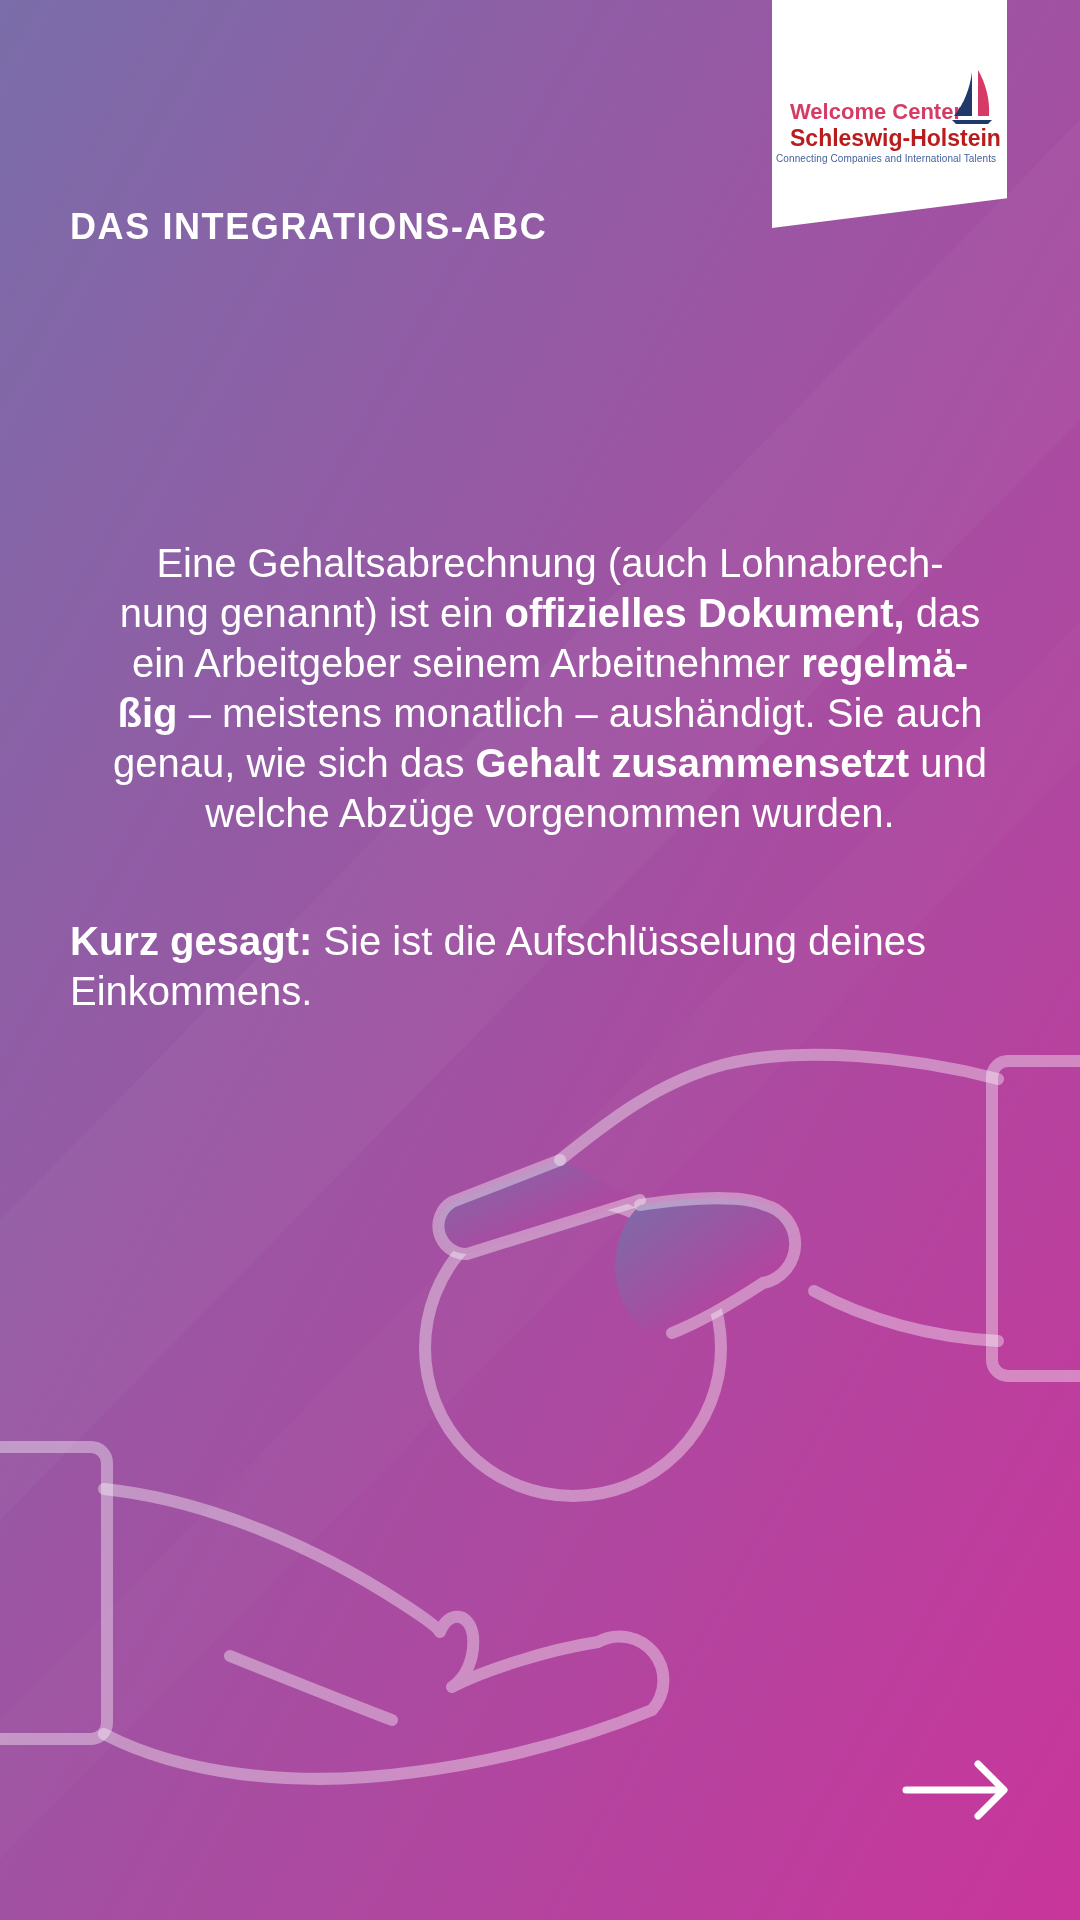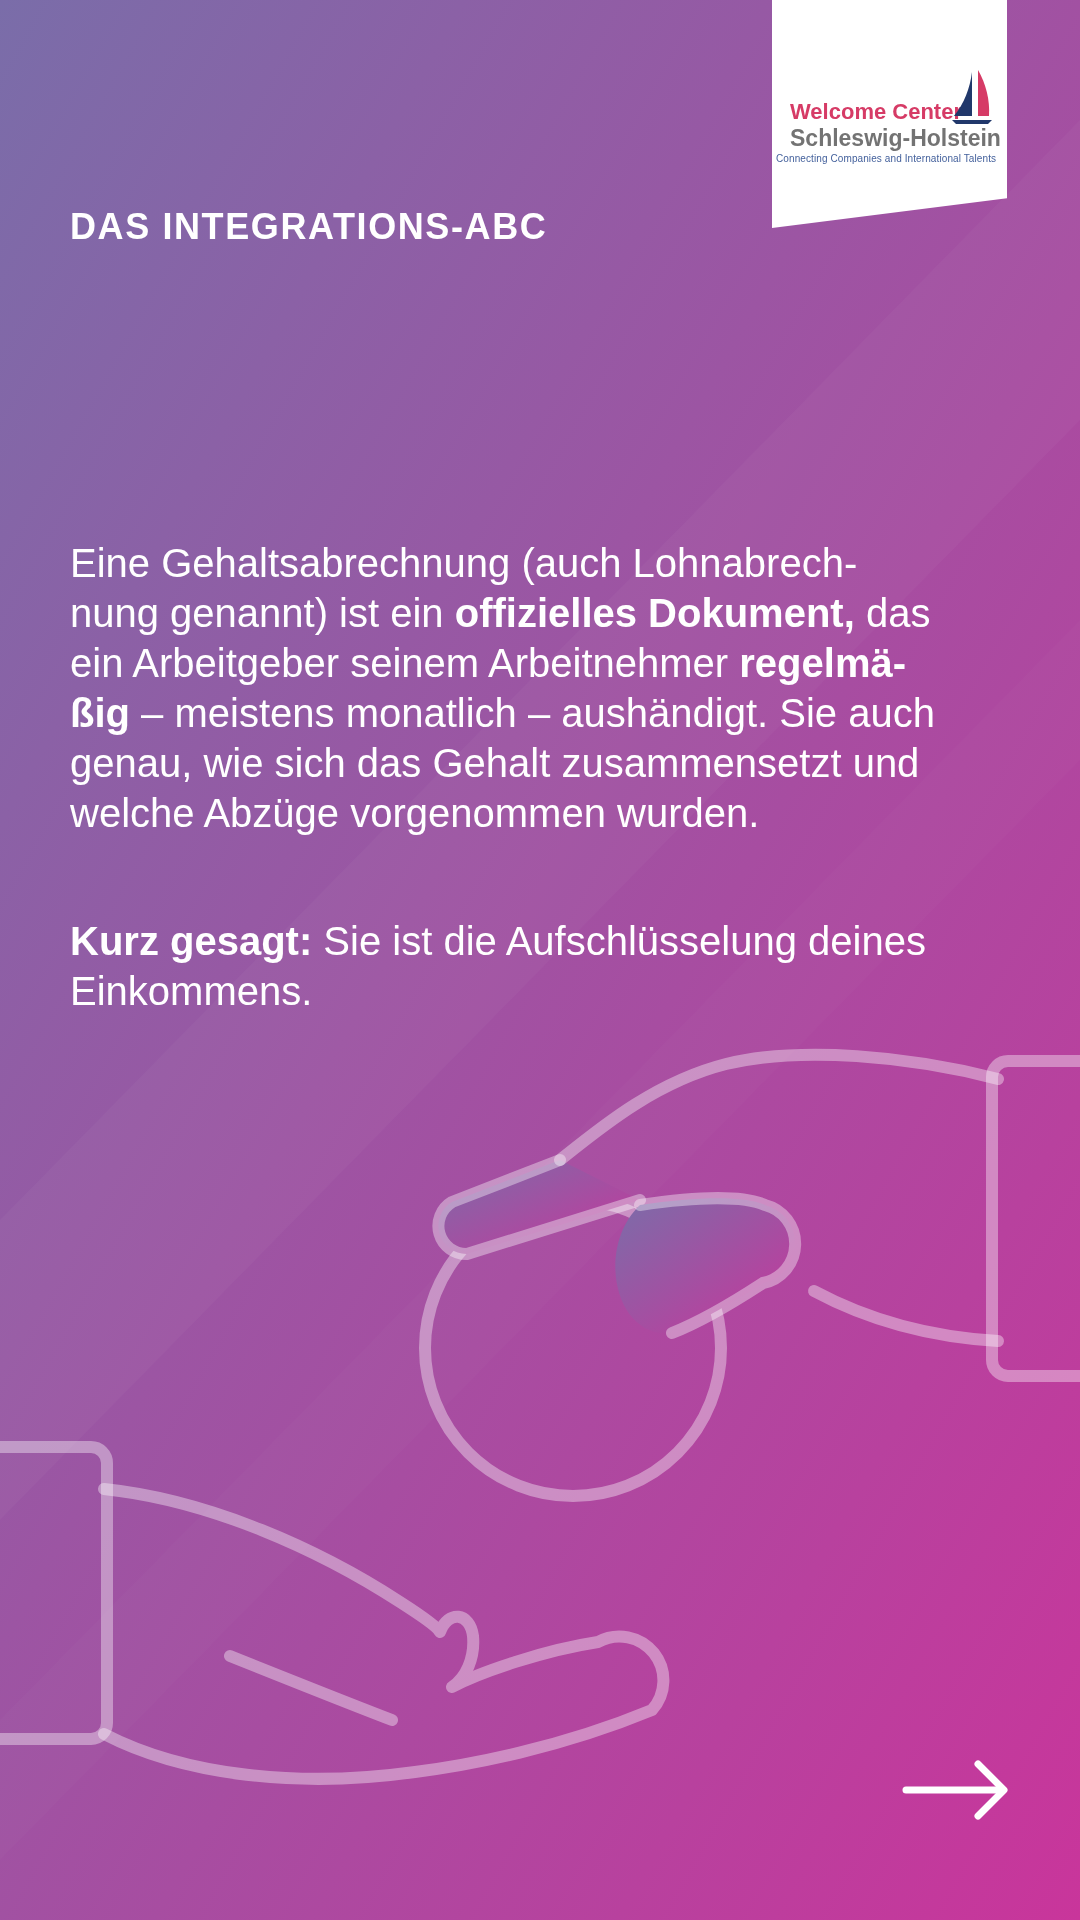--- a/index.html
+++ b/index.html
@@ -76,37 +76,37 @@
 
         <path d="M 230 1656 C 285 1678 345 1702 392 1720"></path>
 
         <rect x="-60" y="1447" width="167" height="292" rx="16"></rect>
       </g>
     </g>
   </svg>
 
   <div class="logo-box">
     <div class="logo-line1" style="color:#D63B66;">Welcome Center</div>
-    <div class="logo-line2" style="color:#737373;">Schleswig-Holstein</div>
+    <div class="logo-line2" style="color:#b91c1c;">Schleswig-Holstein</div>
     <div class="logo-tagline" style="color:#44619C;">Connecting Companies and International Talents</div>
     <svg class="logo-sails" width="42" height="56" viewBox="0 0 42 56" aria-hidden="true">
       <path d="M 20 2 C 18 18 12 34 2 46 L 20 46 Z" fill="#21386B"></path>
       <path d="M 26 0 C 34 14 38 30 37 46 L 26 46 Z" fill="#D63B66"></path>
       <path d="M 0 50 L 40 50 L 36 54 L 4 54 Z" fill="#21386B"></path>
     </svg>
   </div>
 
   <div class="eyebrow">DAS INTEGRATIONS-ABC</div>
 
 
-  <p class="body-text para1" style="margin:0;"><span>Eine Gehaltsabrechnung (auch Lohnabrech-
+  <p class="body-text para1" style="margin:0;text-align:center;"><span>Eine Gehaltsabrechnung (auch Lohnabrech-
 nung genannt) ist ein </span><span style="font-weight: 700;">offizielles Dokument,</span><span> das
 ein Arbeitgeber seinem Arbeitnehmer </span><span style="font-weight: 700;">regelmä-
 ßig</span><span> – meistens monatlich – aushändigt. Sie auch
-genau, wie sich das </span><span style="font-weight: 400;">Gehalt zusammensetzt</span><span> und
+genau, wie sich das </span><span style="font-weight: 700;">Gehalt zusammensetzt</span><span> und
 welche Abzüge vorgenommen wurden.</span></p>
   <p class="body-text para2" style="margin:0;"><span style="font-weight: 700; margin-top: 16px;">Kurz gesagt:</span><span> Sie ist die Aufschlüsselung deines
 Einkommens.</span></p>
 
   <svg class="next-arrow" width="130" height="84" viewBox="0 0 130 84">
     <g stroke="#ffffff" stroke-width="7" fill="none" stroke-linecap="round" stroke-linejoin="round">
       <path d="M 16 42 H 112"></path>
       <path d="M 88 16 L 114 42 L 88 68"></path>
     </g>
   </svg>

